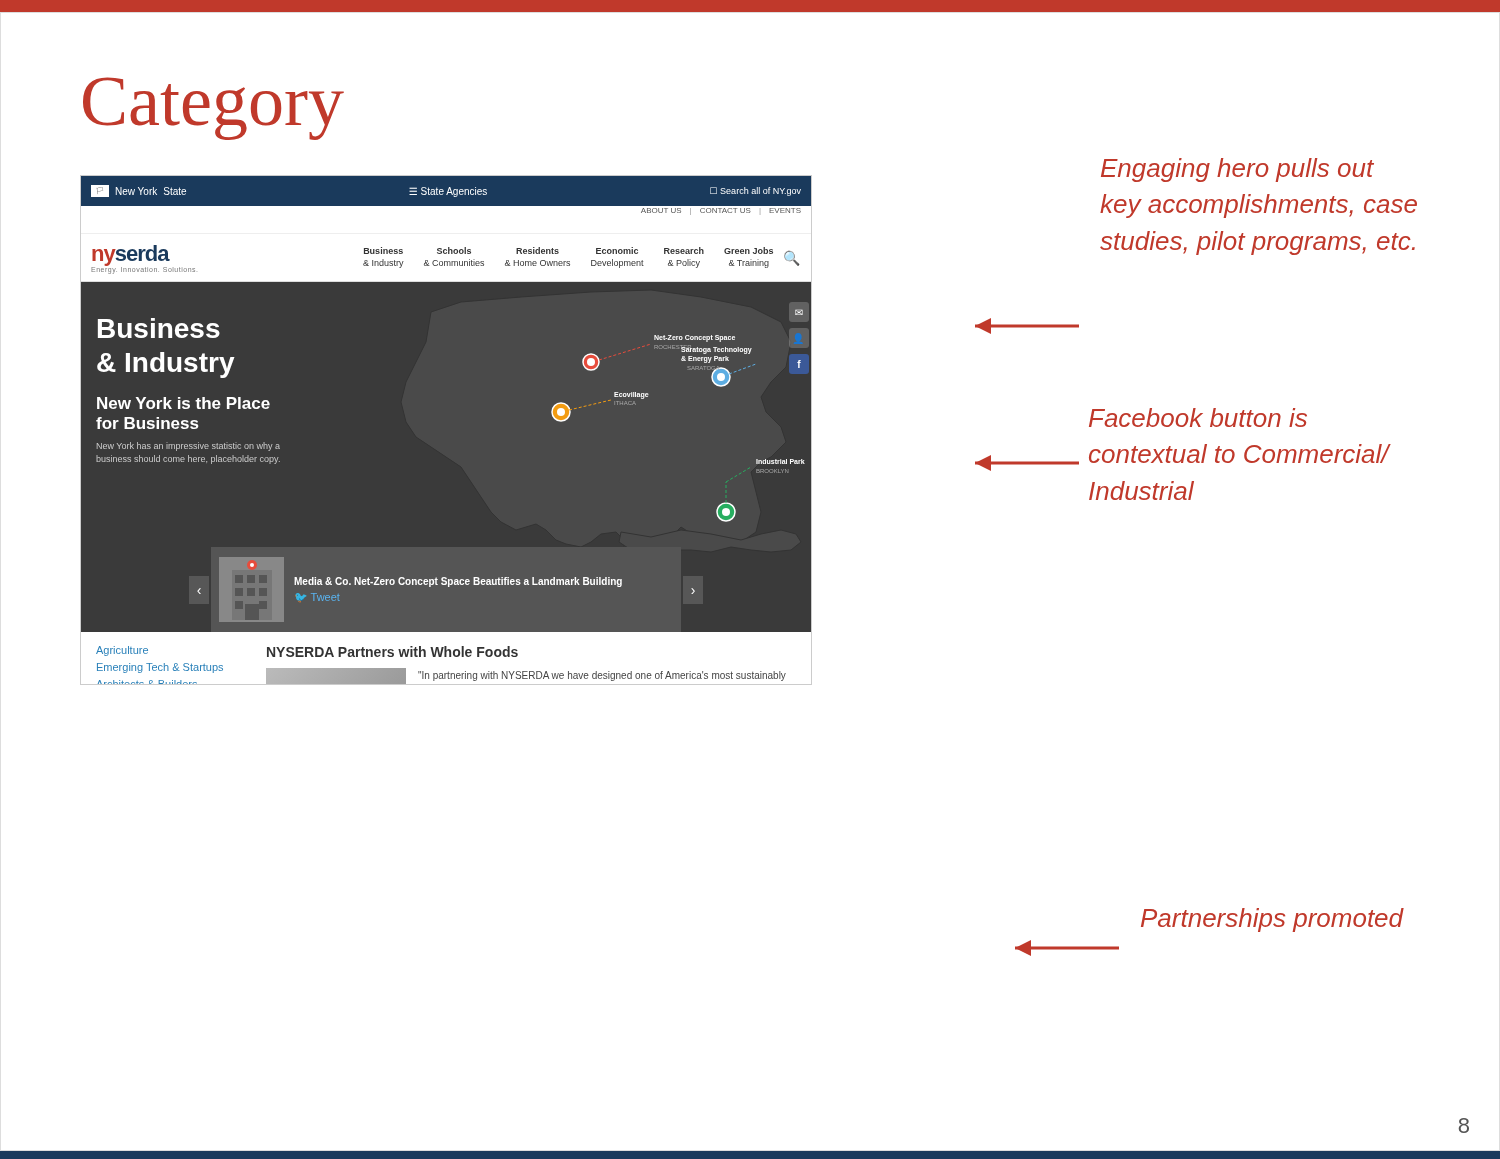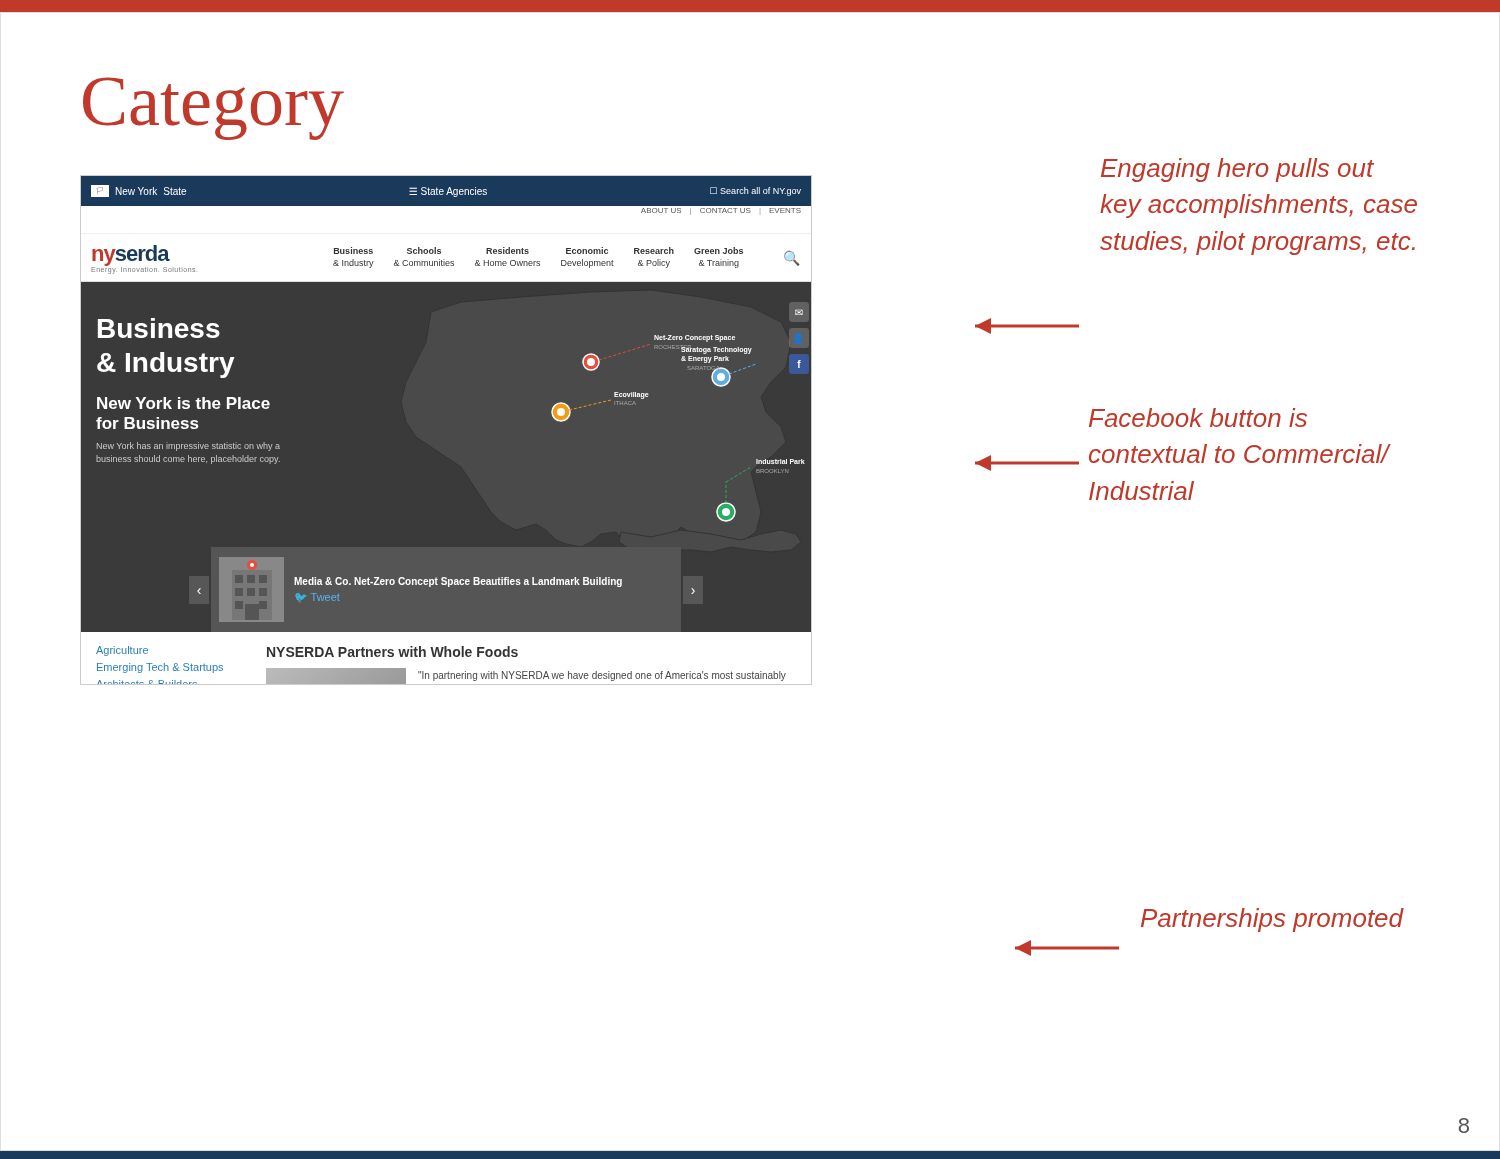--- a/index.html
+++ b/index.html
@@ -202,21 +202,20 @@
     .ny-secnav .sep { color: #999; }
 
     
     .ny-mainnav {
       background: #fff;
       height: 48px;
       display: flex;
       align-items: center;
       padding: 0 10px;
       border-bottom: 1px solid #ddd;
-      gap: 30px;
     }
     .ny-logo {
       display: flex;
       flex-direction: column;
       line-height: 1.1;
     }
     .ny-logo .logo-text {
       font-size: 22px;
       font-weight: bold;
       color: #c0392b;

